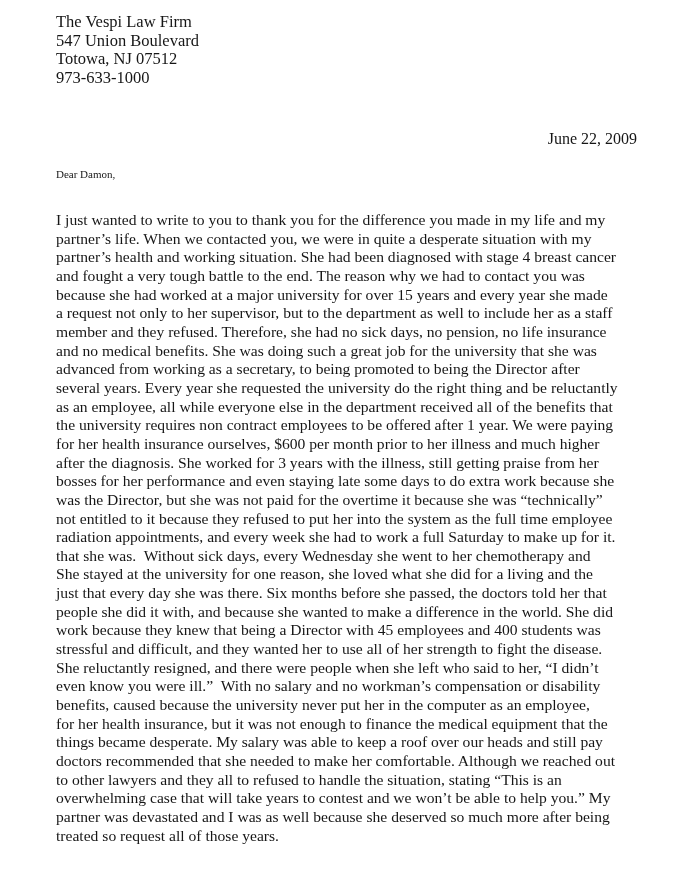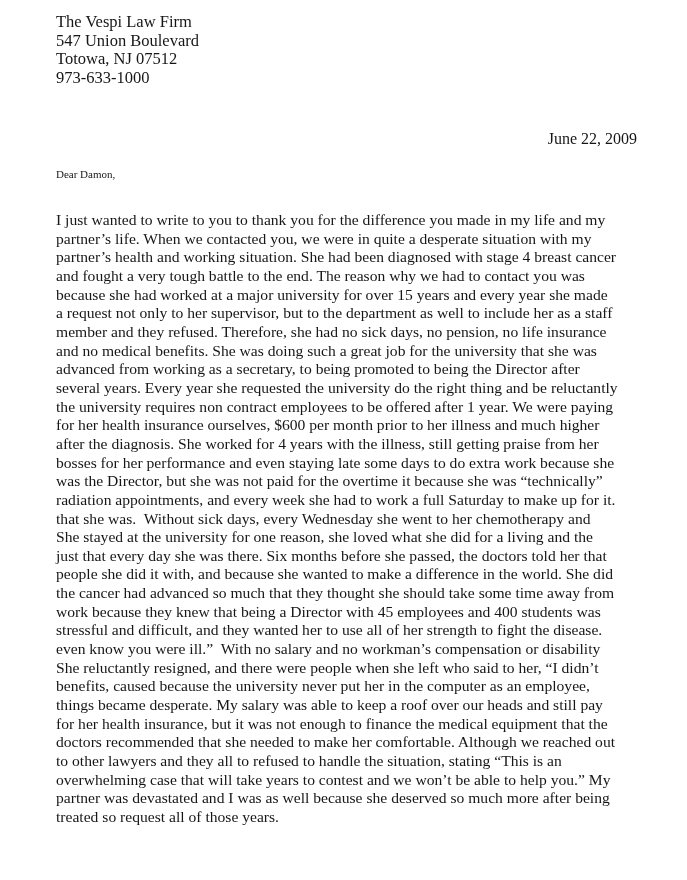--- a/index.html
+++ b/index.html
@@ -68,38 +68,39 @@
       <div class="letter-line">I just wanted to write to you to thank you for the difference you made in my life and my</div>
       <div class="letter-line">partner’s life. When we contacted you, we were in quite a desperate situation with my</div>
       <div class="letter-line">partner’s health and working situation. She had been diagnosed with stage 4 breast cancer</div>
       <div class="letter-line">and fought a very tough battle to the end. The reason why we had to contact you was</div>
       <div class="letter-line">because she had worked at a major university for over 15 years and every year she made</div>
       <div class="letter-line">a request not only to her supervisor, but to the department as well to include her as a staff</div>
       <div class="letter-line">member and they refused. Therefore, she had no sick days, no pension, no life insurance</div>
       <div class="letter-line">and no medical benefits. She was doing such a great job for the university that she was</div>
       <div class="letter-line">advanced from working as a secretary, to being promoted to being the Director after</div>
       <div class="letter-line">several years. Every year she requested the university do the right thing and be reluctantly</div>
+      <div class="letter-line">as an employee, all while everyone else in the department received all of the benefits that</div>
       <div class="letter-line">the university requires non contract employees to be offered after 1 year. We were paying</div>
       <div class="letter-line">for her health insurance ourselves, $600 per month prior to her illness and much higher</div>
-      <div class="letter-line">after the diagnosis. She worked for 4 years with the illness, still getting praise from her</div>
+      <div class="letter-line">after the diagnosis. She worked for 3 years with the illness, still getting praise from her</div>
       <div class="letter-line">bosses for her performance and even staying late some days to do extra work because she</div>
       <div class="letter-line">was the Director, but she was not paid for the overtime it because she was “technically”</div>
+      <div class="letter-line">not entitled to it because they refused to put her into the system as the full time employee</div>
       <div class="letter-line">radiation appointments, and every week she had to work a full Saturday to make up for it.</div>
       <div class="letter-line">that she was.  Without sick days, every Wednesday she went to her chemotherapy and</div>
       <div class="letter-line">She stayed at the university for one reason, she loved what she did for a living and the</div>
       <div class="letter-line">just that every day she was there. Six months before she passed, the doctors told her that</div>
       <div class="letter-line">people she did it with, and because she wanted to make a difference in the world. She did</div>
-      <div class="letter-line">the cancer had advanced so much that they thought she should take some time away from</div>
       <div class="letter-line">work because they knew that being a Director with 45 employees and 400 students was</div>
       <div class="letter-line">stressful and difficult, and they wanted her to use all of her strength to fight the disease.</div>
+      <div class="letter-line">She reluctantly resigned, and there were people when she left who said to her, “I didn’t</div>
       <div class="letter-line">even know you were ill.”  With no salary and no workman’s compensation or disability</div>
-      <div class="letter-line">She reluctantly resigned, and there were people when she left who said to her, “I didn’t</div>
       <div class="letter-line">benefits, caused because the university never put her in the computer as an employee,</div>
+      <div class="letter-line">for her health insurance, but it was not enough to finance the medical equipment that the</div>
       <div class="letter-line">things became desperate. My salary was able to keep a roof over our heads and still pay</div>
-      <div class="letter-line">for her health insurance, but it was not enough to finance the medical equipment that the</div>
       <div class="letter-line">doctors recommended that she needed to make her comfortable. Although we reached out</div>
       <div class="letter-line">to other lawyers and they all to refused to handle the situation, stating “This is an</div>
       <div class="letter-line">overwhelming case that will take years to contest and we won’t be able to help you.” My</div>
       <div class="letter-line">partner was devastated and I was as well because she deserved so much more after being</div>
       <div class="letter-line">treated so request all of those years.</div>
     </div>
 
 </div>
 
 </body></html>

